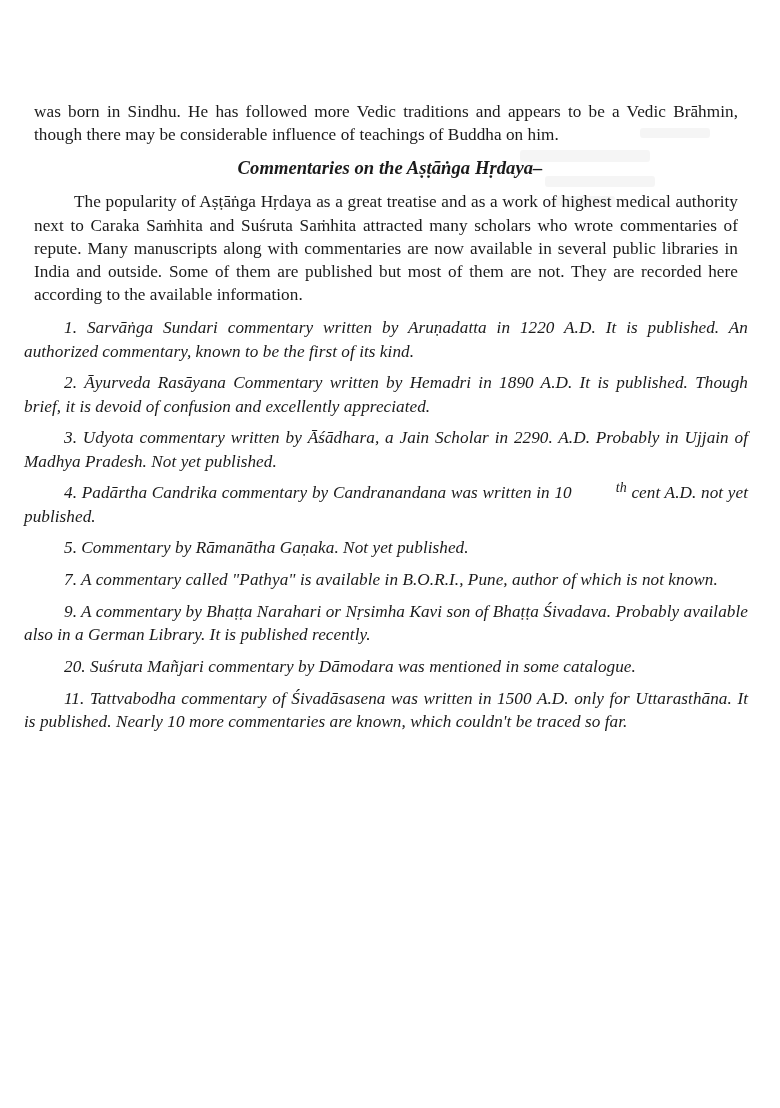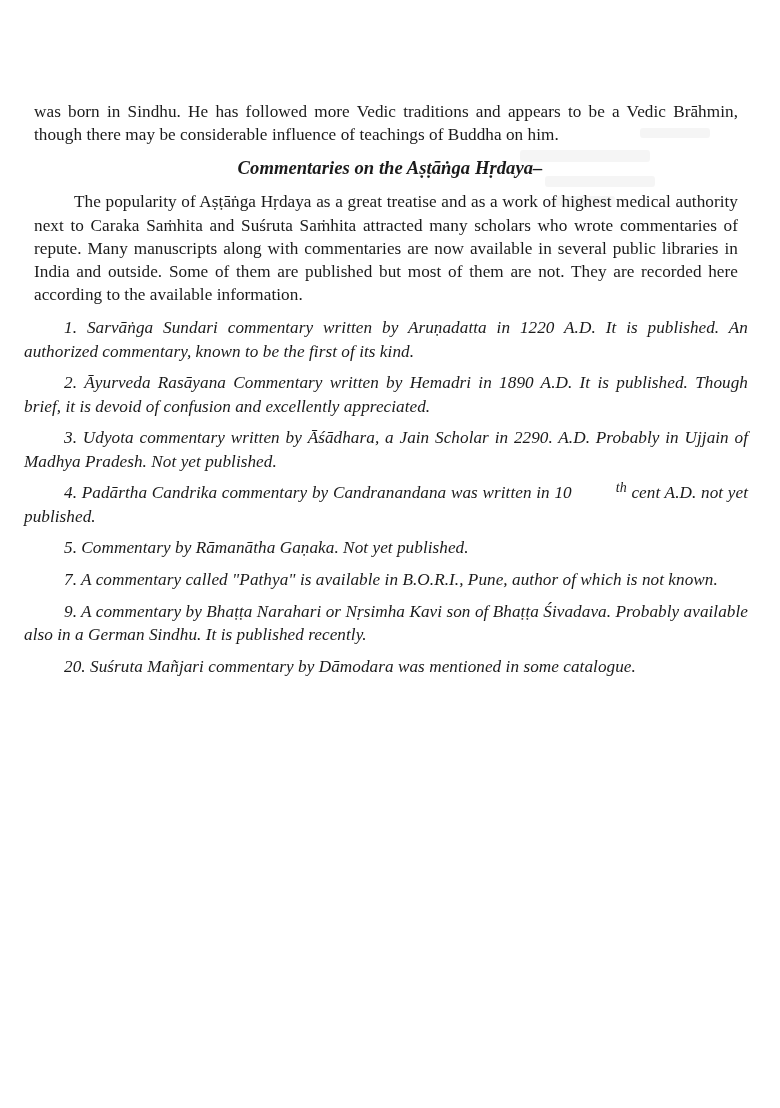--- a/index.html
+++ b/index.html
@@ -102,21 +102,25 @@
     <li class="list-item">
       <span class="num">5.</span>
       <span>Commentary by Rāmanātha Gaṇaka. Not yet published.</span>
     </li>
     <li class="list-item">
       <span class="num">7.</span>
       <span>A commentary called "Pathya" is available in B.O.R.I., Pune, author of which is not known.</span>
     </li>
     <li class="list-item">
       <span class="num">9.</span>
-      <span>A commentary by Bhaṭṭa Narahari or Nṛsimha Kavi son of Bhaṭṭa Śivadava. Probably available also in a German Sindhu. It is published recently.</span>
+      <span>A commentary by Bhaṭṭa Narahari or Nṛsimha Kavi son of Bhaṭṭa Śivadava. Probably available also in a German Library. It is published recently.</span>
     </li>
     <li class="list-item">
       <span class="num">20.</span>
       <span>Suśruta Mañjari commentary by Dāmodara was mentioned in some catalogue.</span>
+    </li>
+    <li class="list-item">
+      <span class="num">11.</span>
+      <span>Tattvabodha commentary of Śivadāsasena was written in 1500 A.D. only for Uttarasthāna. It is published. Nearly 10 more commentaries are known, which couldn't be traced so far.</span>
     </li>
   </ol>
 
 </div>
 
 </body></html>

